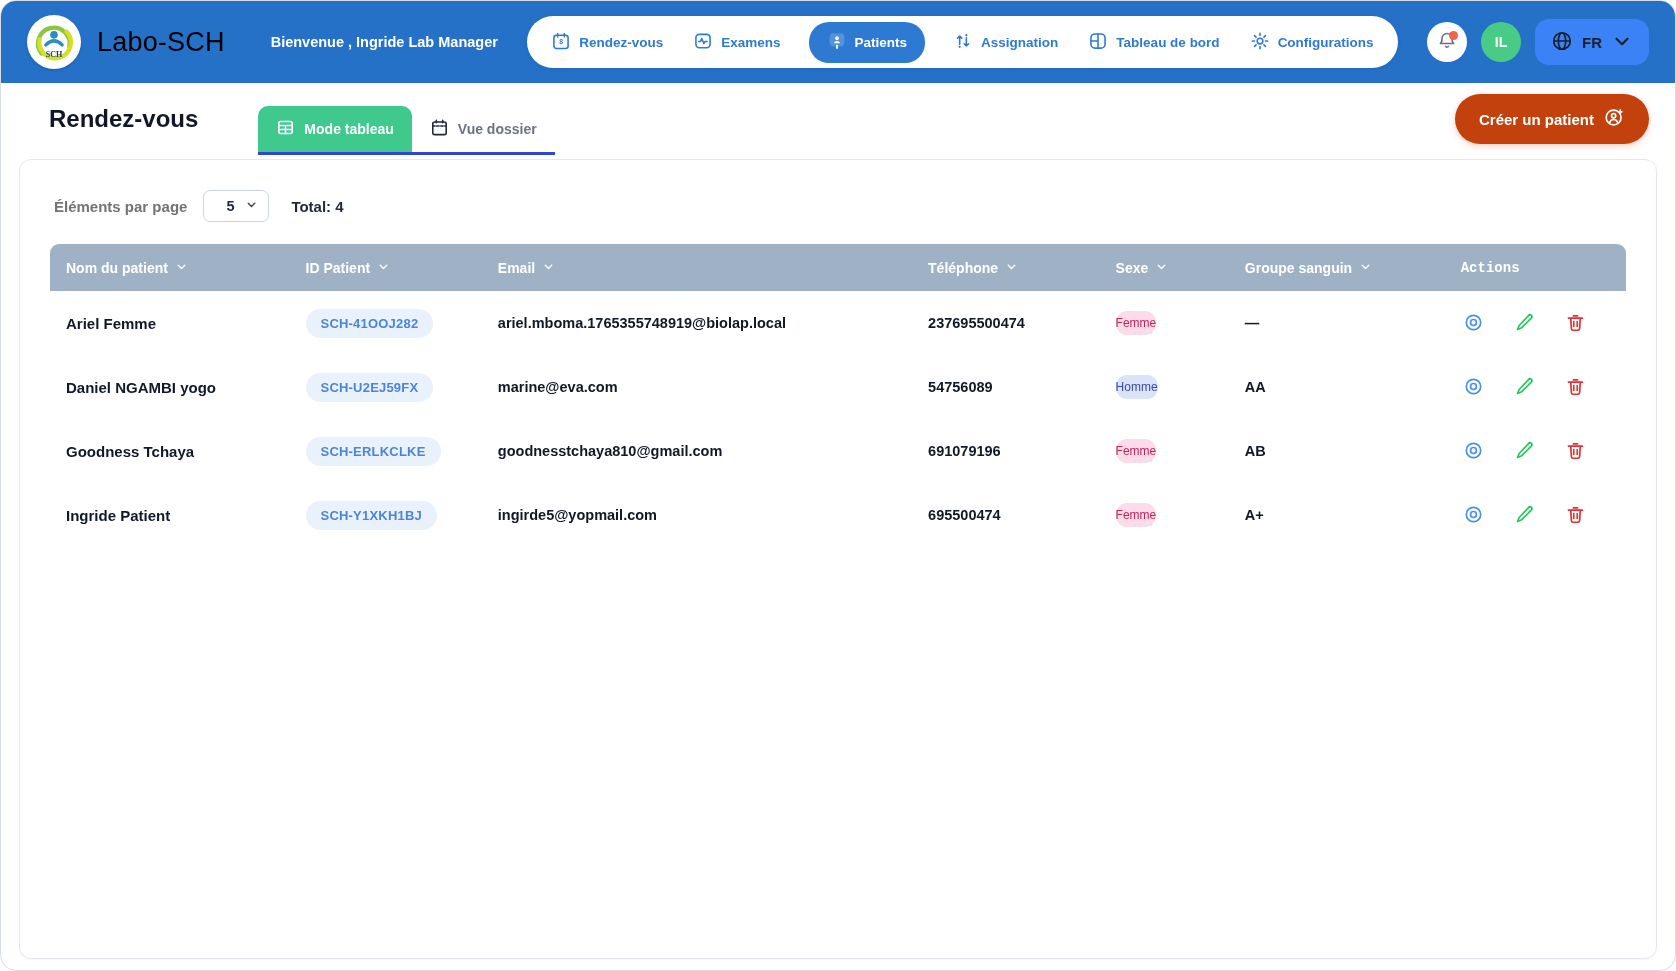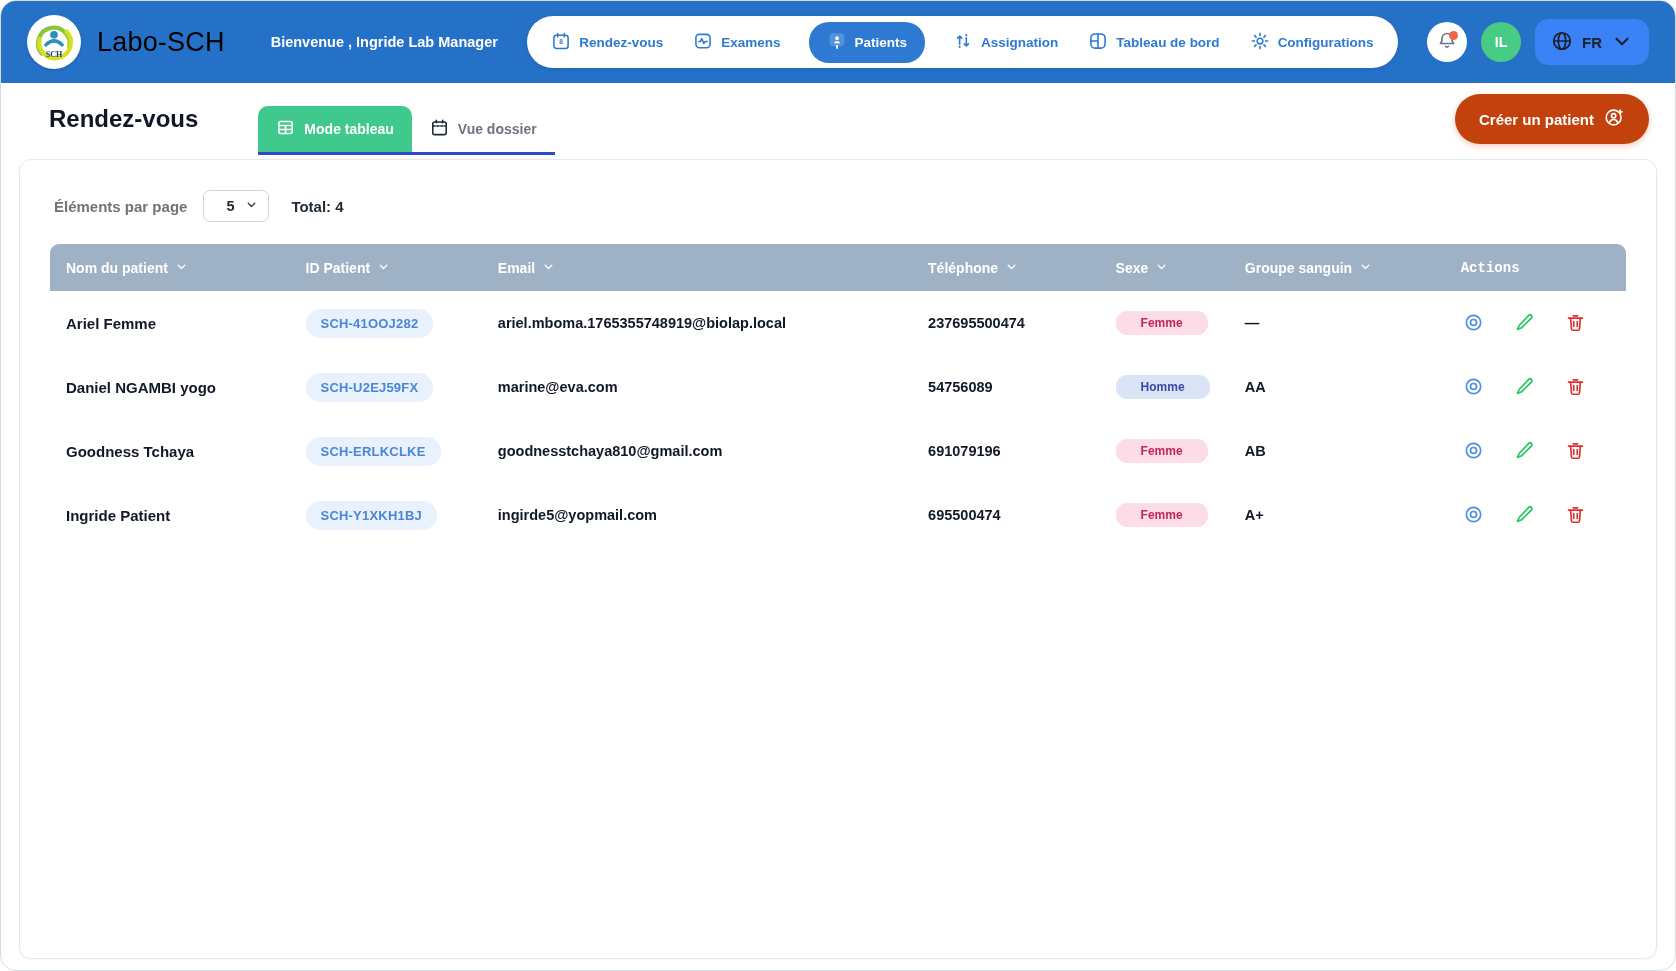--- a/index.html
+++ b/index.html
@@ -104,21 +104,21 @@
   th .th-inner{ display:inline-flex; align-items:flex-end; gap:7px; }
   th svg{ width:13px; height:13px; opacity:.95; }
   tbody td{ height:64px; padding:0 0 0 16px; font-size:14.5px; color:#111827; vertical-align:middle; overflow:hidden; white-space:nowrap; }
   td.cell-name{ font-weight:600; font-size:15px; }
   td.cell-email, td.cell-phone, td.cell-blood{ font-weight:700; }
   .id-badge{
     display:inline-block; background:#e9f1fd; color:#4a86d8; font-size:13px; font-weight:600;
     padding:7px 15px; border-radius:15px; letter-spacing:.2px;
   }
   .sex-badge{
-    display:inline-block; font-size:12px; font-weight:700; padding:5px 25px; border-radius:11px;
+    display:inline-block; font-size:12px; font-weight:400; padding:5px 0; border-radius:11px;
   }
   .badge-femme{ background:#fbdce8; color:#c2255c; }
   .badge-homme{ background:#dbe4f7; color:#3949ab; }
   .actions-cell .action-btn{
     background:transparent; border:none; cursor:pointer; padding:2px; margin-right:22px;
   }
   .action-btn svg{ width:21px; height:21px; display:block; }
   .act-view{ color:#4a90e2; }
   .act-edit{ color:#22c55e; }
   .act-delete{ color:#e03131; }

